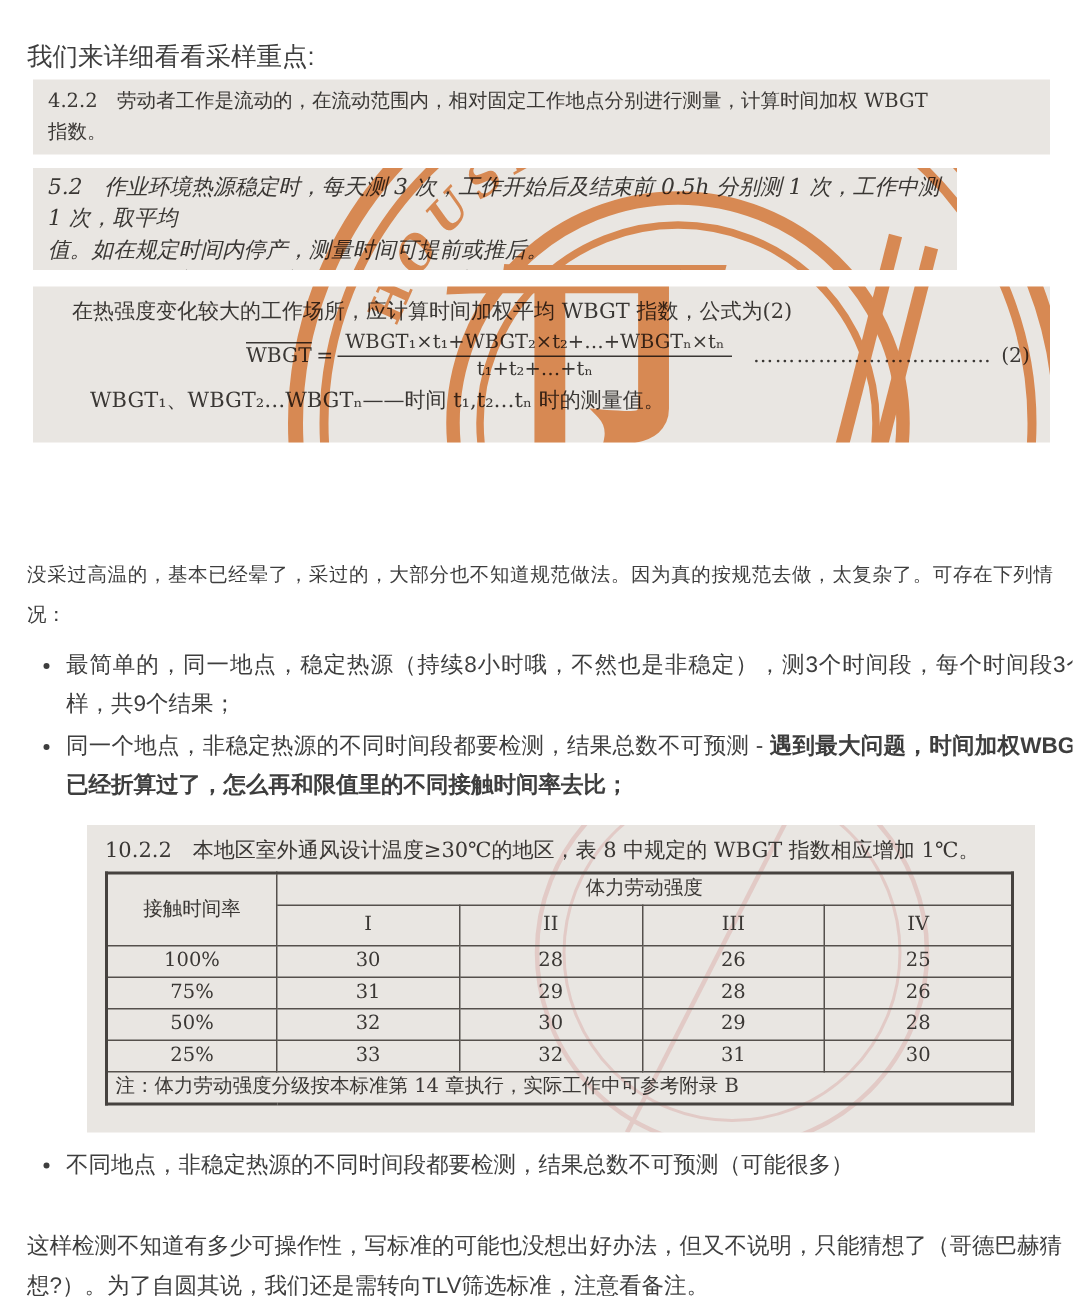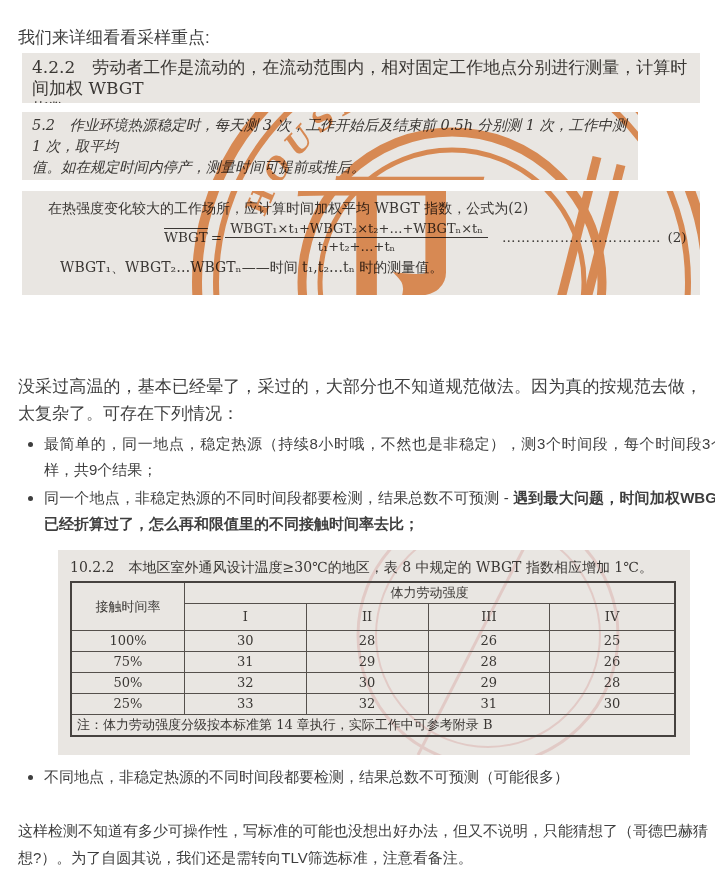--- a/index.html
+++ b/index.html
@@ -3,33 +3,33 @@
 <meta charset="utf-8">
 <style>
   html,body{margin:0;padding:0;}
   body{
     width:715px;height:871px;position:relative;background:#ffffff;overflow:hidden;
     font-family:"Liberation Sans","DejaVu Sans",sans-serif;color:#3e3e3e;
   }
   .abs{position:absolute;}
   
   .intro{left:18px;top:8px;font-size:17px;line-height:26px;}
-  .para1{left:18px;top:356px;width:684px;font-size:17px;line-height:27px;text-align:justify;}
+  .para1{left:18px;top:356px;width:684px;font-size:13px;line-height:27px;text-align:justify;}
   .blist{left:18px;top:431px;width:682px;margin:0;padding-left:26px;font-size:15px;line-height:26px;}
   .blist li{margin-bottom:2px;text-align:justify;}
   .blist b{font-weight:700;}
   .blist2{left:18px;top:764px;width:682px;margin:0;padding-left:26px;font-size:15px;line-height:26px;}
   .para2{left:18px;top:802px;width:690px;font-size:15px;line-height:27px;text-align:justify;}
   
   .scan{
     position:absolute;background:#e9e6e2;color:#3a3734;overflow:hidden;
     font-family:"DejaVu Serif","Liberation Serif","DejaVu Sans",serif;
   }
   .scan .txt{position:relative;z-index:1;}
-  .scan1{left:22px;top:53px;width:678px;height:50px;padding:4px 10px;box-sizing:border-box;font-size:17px;line-height:21px;}
+  .scan1{left:22px;top:53px;width:678px;height:50px;padding:4px 10px;box-sizing:border-box;font-size:13px;line-height:21px;}
   .scan2{left:22px;top:112px;width:616px;height:68px;padding:3px 10px;box-sizing:border-box;font-size:14.5px;line-height:21px;font-style:italic;}
   .scan3{left:22px;top:191px;width:678px;height:104px;padding:7px 12px;box-sizing:border-box;font-size:14px;line-height:21px;}
   .s3-intro{text-indent:14px;}
   .f-row{display:flex;align-items:center;margin:2px 0 3px 130px;font-size:13.5px;}
   .ovl{text-decoration:overline;}
   .f-eq{margin:0 3px;}
   .frac{display:inline-block;text-align:center;line-height:15px;font-size:13px;}
   .frac .num{display:block;border-bottom:1px solid #3a3734;padding:0 5px 1px 5px;}
   .frac .den{display:block;padding-top:1px;}
   .f-dots{margin-left:14px;letter-spacing:1px;overflow:hidden;white-space:nowrap;}

